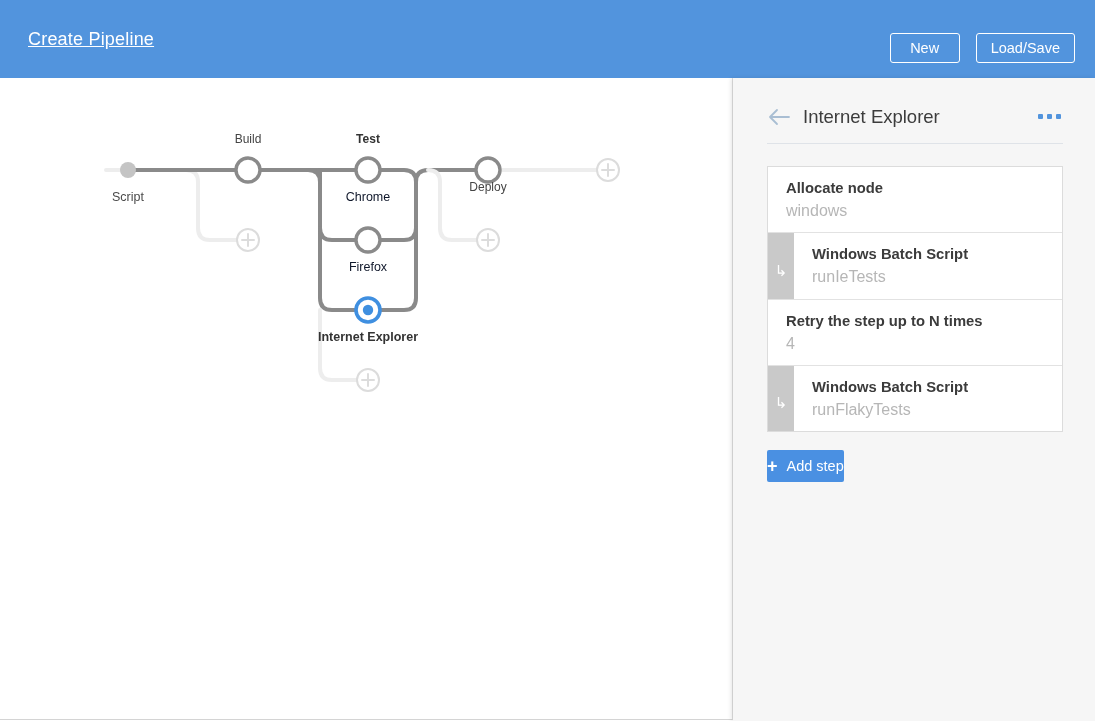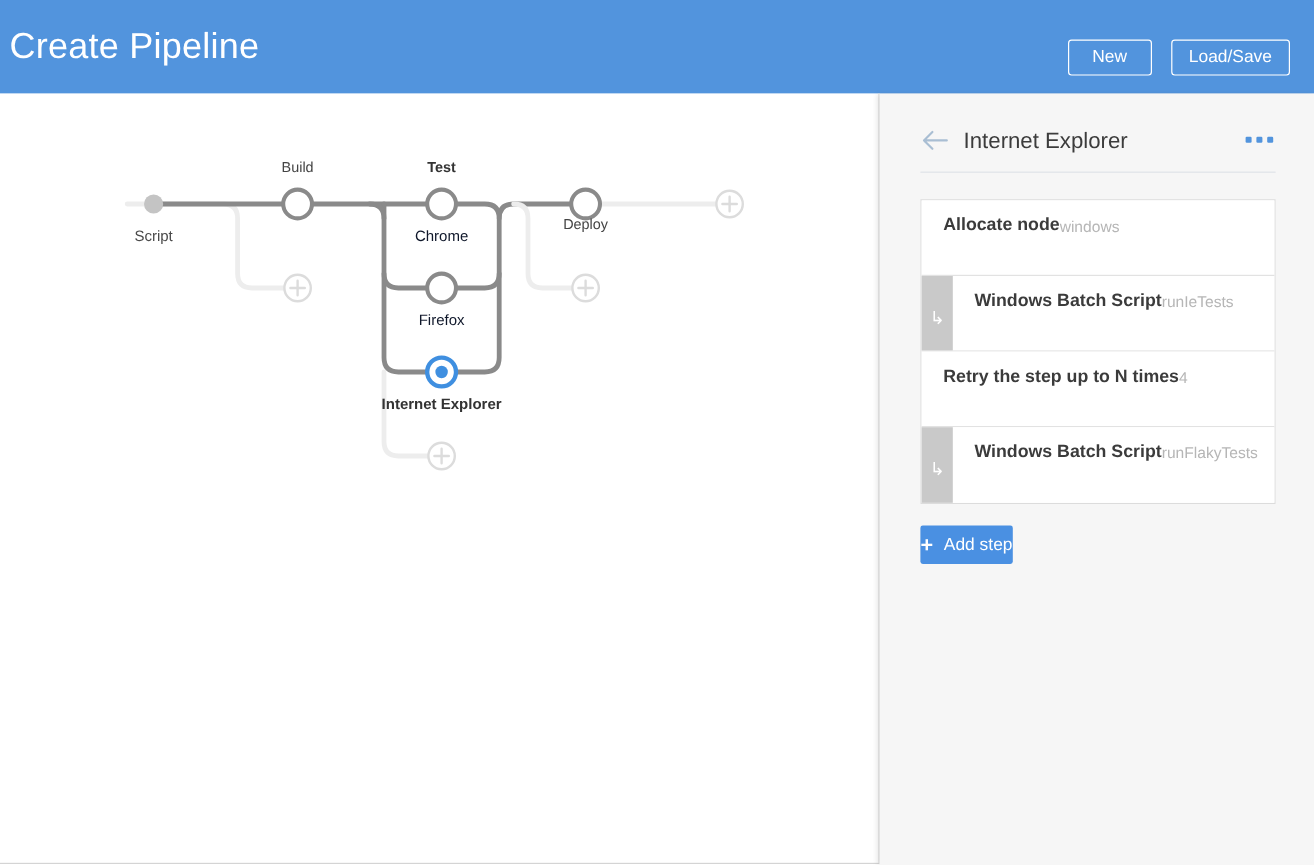--- a/index.html
+++ b/index.html
@@ -11,25 +11,26 @@
   }
 
   
   .app-header {
     position: absolute; top: 0; left: 0;
     width: 1095px; height: 78px;
     background: #5294dd;
     display: flex; align-items: center;
   }
   .app-title {
-    margin-left: 8px;
+    margin-left: 28px;
     color: #ffffff;
-    font-size: 30px;
+    font-size: 18px;
     font-weight: 400;
     letter-spacing: .2px;
+    text-decoration: underline;
   }
   .header-actions {
     margin-left: auto; margin-right: 20px;
     display: flex; gap: 16px;
   }
   .hdr-btn {
     min-width: 70px; height: 30px;
     border: 1px solid #ffffff;
     border-radius: 3px;
     background: transparent;
@@ -135,31 +136,31 @@
     justify-content: center;
   }
   .indent-glyph {
     color: #ffffff;
     font-size: 15px;
     line-height: 1;
     transform: translateY(4px);
   }
   .step-body {
     padding: 12px 0 10px 18px;
-    display: flex; flex-direction: row;
-    justify-content: flex-end;
+    display: flex; flex-direction: column;
+    justify-content: center;
   }
   .step-title {
     font-size: 14.8px;
     font-weight: bold;
     color: #3b3b3b;
     line-height: 1.35;
   }
   .step-sub {
-    font-size: 13px;
+    font-size: 16px;
     color: #b6b6b6;
     line-height: 1.4;
     margin-top: 1px;
   }
 
   .add-step {
     margin: 18px 32px 0 34px;
     height: 32px;
     background: #4a90e2;
     border: none;

